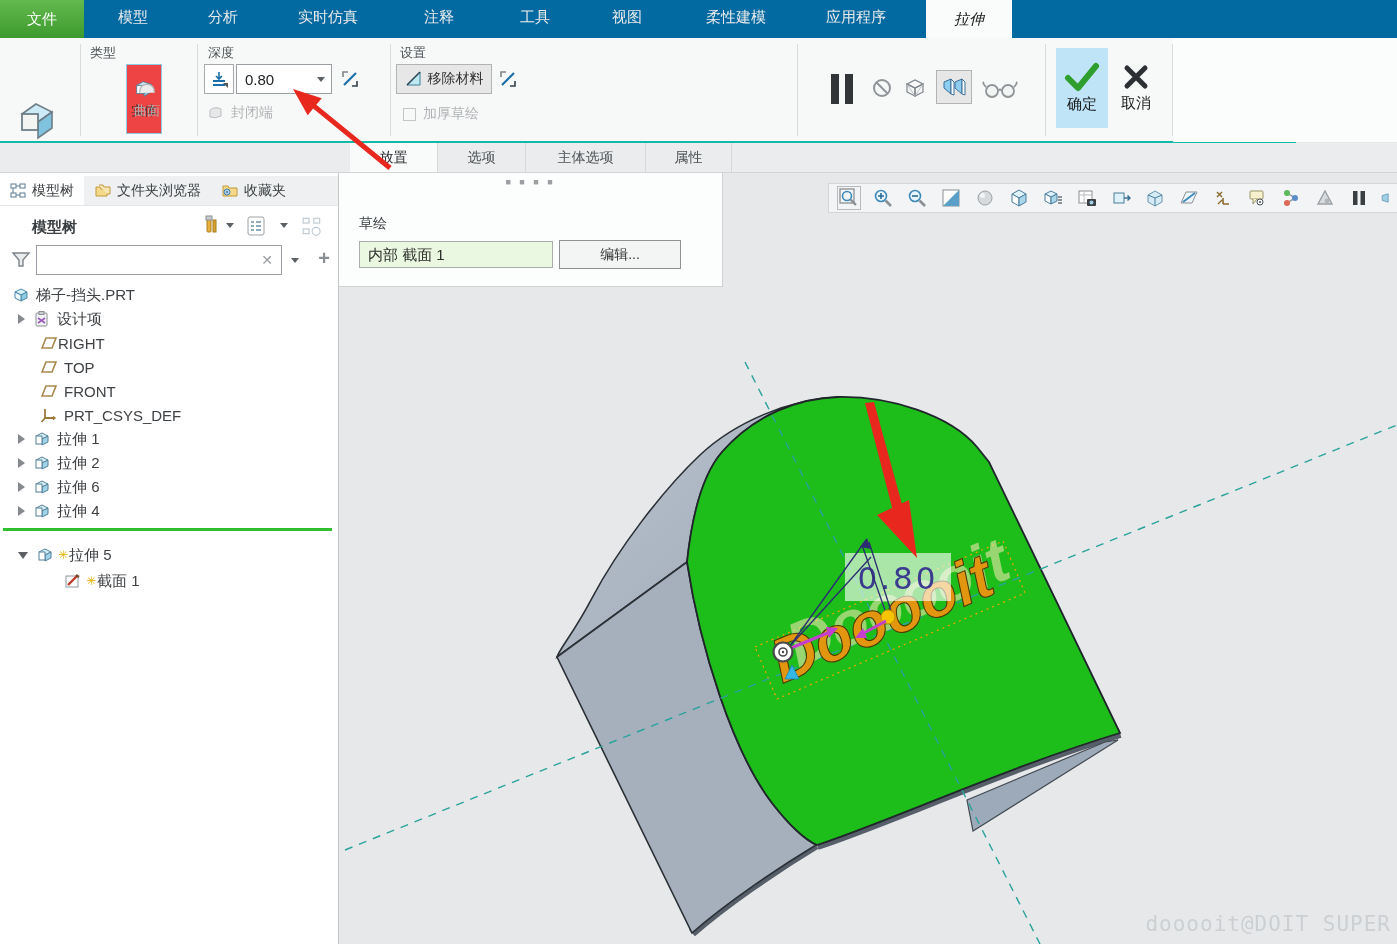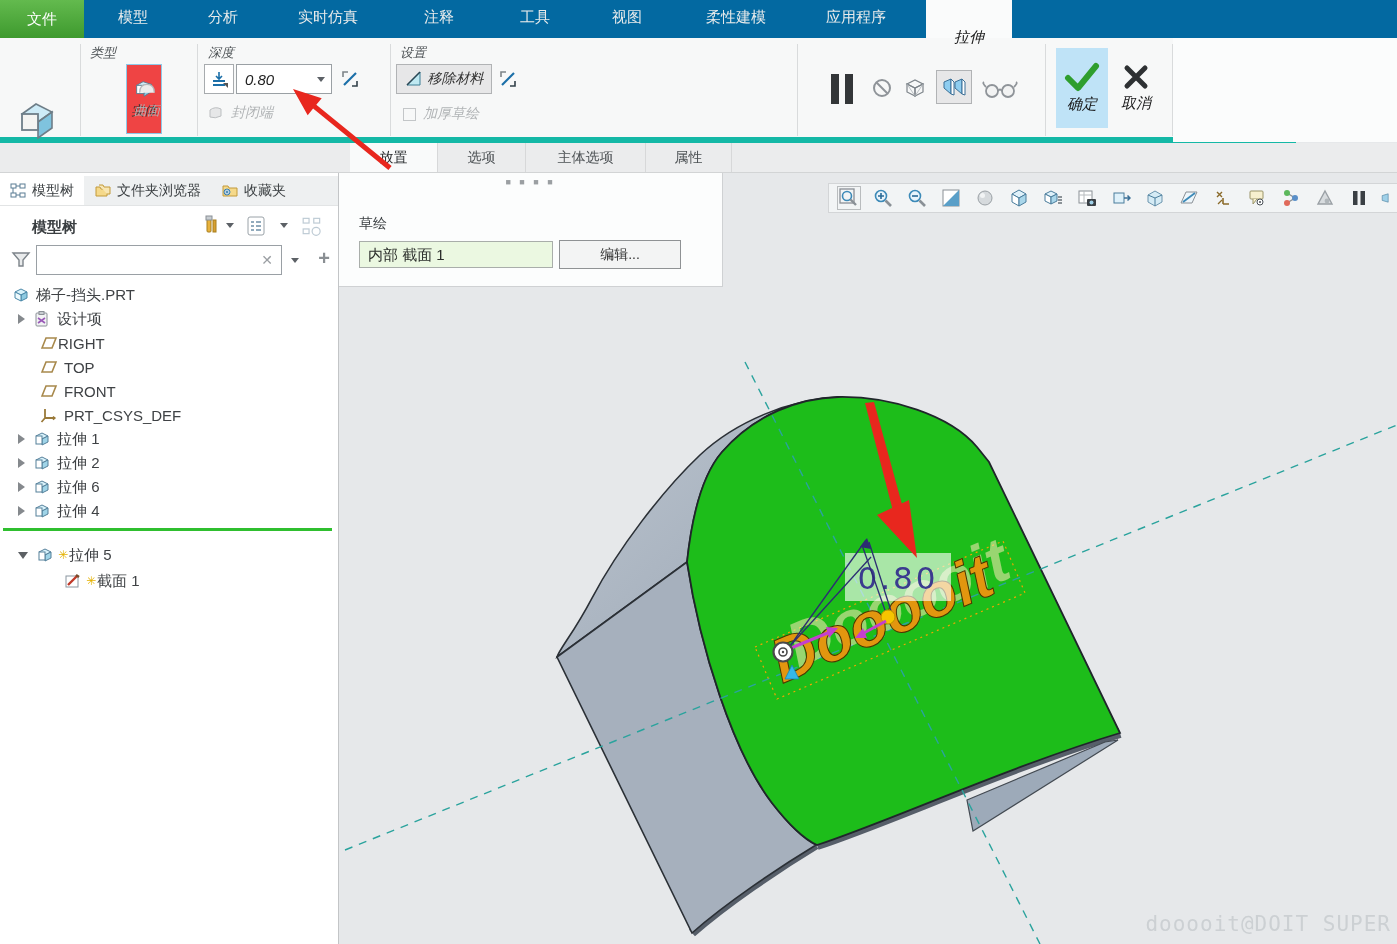--- a/index.html
+++ b/index.html
@@ -6,25 +6,25 @@
   html,body { width:1397px; height:944px; overflow:hidden;
     font-family:"Liberation Sans","DejaVu Sans",sans-serif; background:#e6e8ea; }
   .abs { position:absolute; }
 
   
   #ribbon { position:absolute; left:0; top:0; width:1397px; height:38px;
     background:#0369a1; display:flex; align-items:stretch; z-index:30; }
   .rtab { color:#e9ebeb; font-size:15px; line-height:38px; text-align:center; cursor:default; }
   .rtab-file { width:84px; background:linear-gradient(#63ba4e,#3e9a2e); color:#fff; }
   .rtab-n { padding:0 24px;font-family:Liberation Mono, monospace; }
-  .rtab-active { background:#fafbfb; color:#1d1d1d; font-style:italic; padding:18px 28px; }
+  .rtab-active { background:#fafbfb; color:#1d1d1d; font-style:italic; padding:0 28px; }
 
   
   #dashboard { position:absolute; left:0; top:38px; width:1296px; height:105px;
-    background:#f7f8f8; border-bottom:6px solid #14b8a6; z-index:20;font-style:italic; }
+    background:#f7f8f8; border-bottom:2px solid #14b8a6; z-index:20; }
   .vsep { position:absolute; top:6px; height:92px; width:1px; background:#d9dbdc; }
   .glabel { position:absolute; font-size:13px; color:#4e5356; top:6px; }
   .dbtn { position:absolute; display:flex; align-items:center; justify-content:center;
     border:1px solid transparent; background:transparent; font-size:14px; color:#333; }
   .pressed { background:#e7e7e8; border-color:#b1b3b5; }
   .selected-blue { background:#ef4444; border-color:#8ec9e8;margin-left:40px; }
   .disabled { color:#b0b3b5; }
   .typebtn { flex-direction:column; font-size:13px; gap:2px; }
   .combo { position:absolute; background:#fff; border:1px solid #9aa0a4; display:flex;
     align-items:center; font-size:15px; color:#222; padding-left:8px; }

